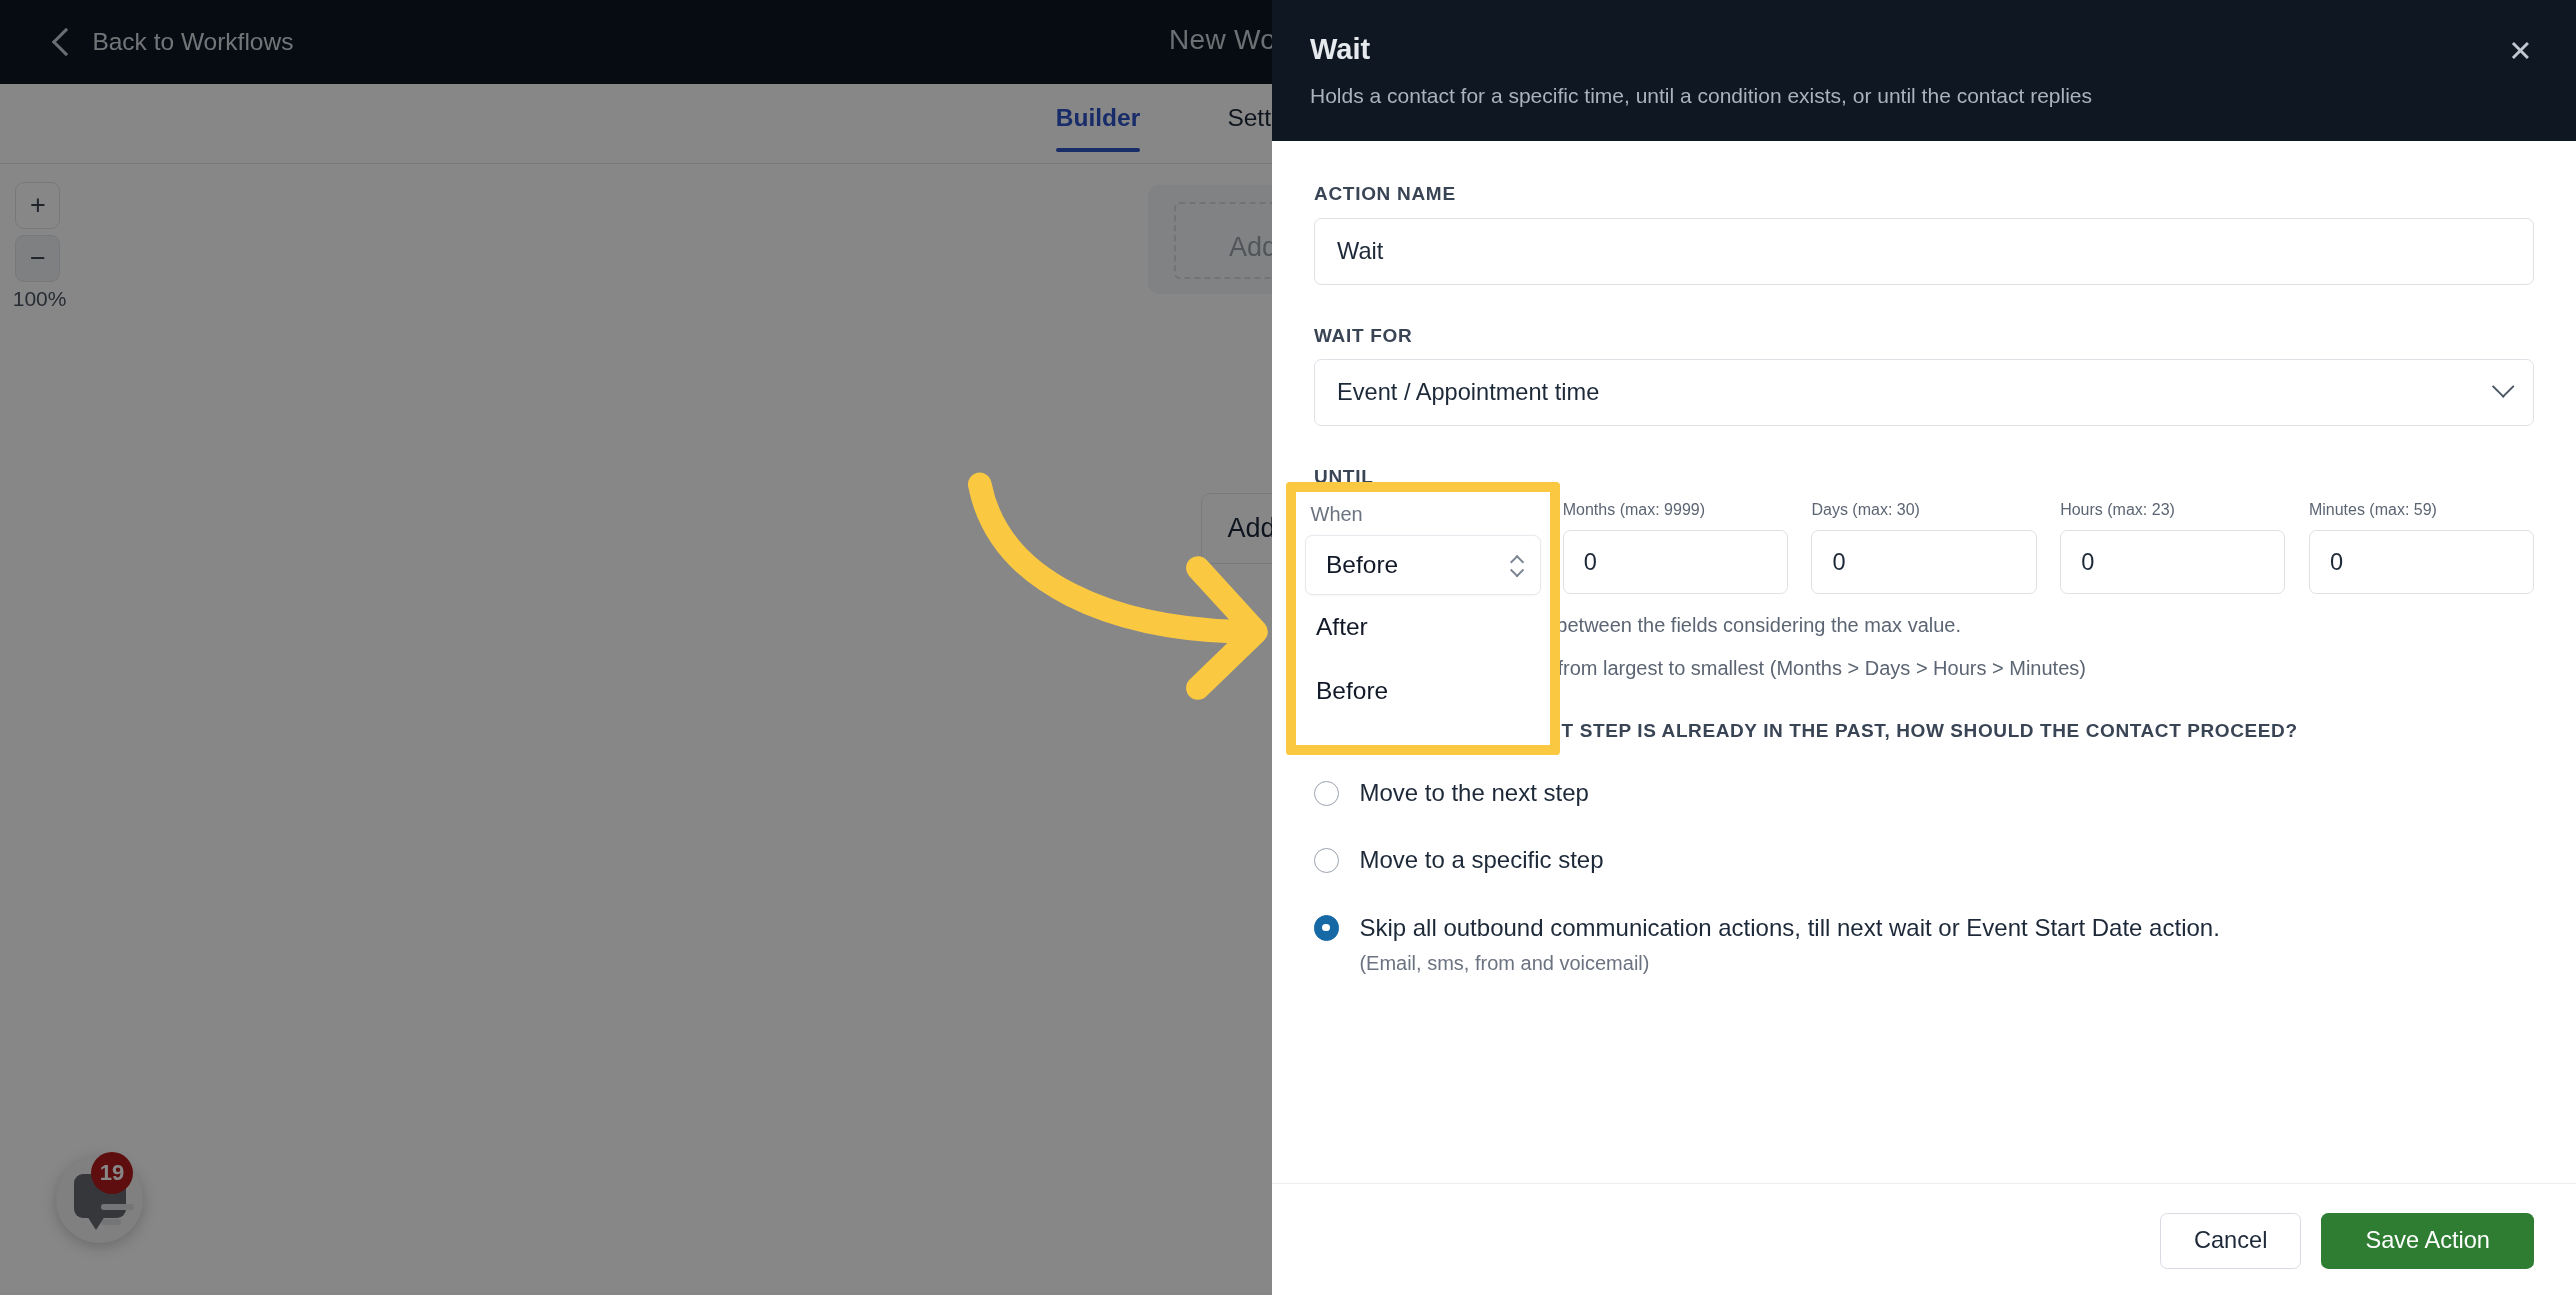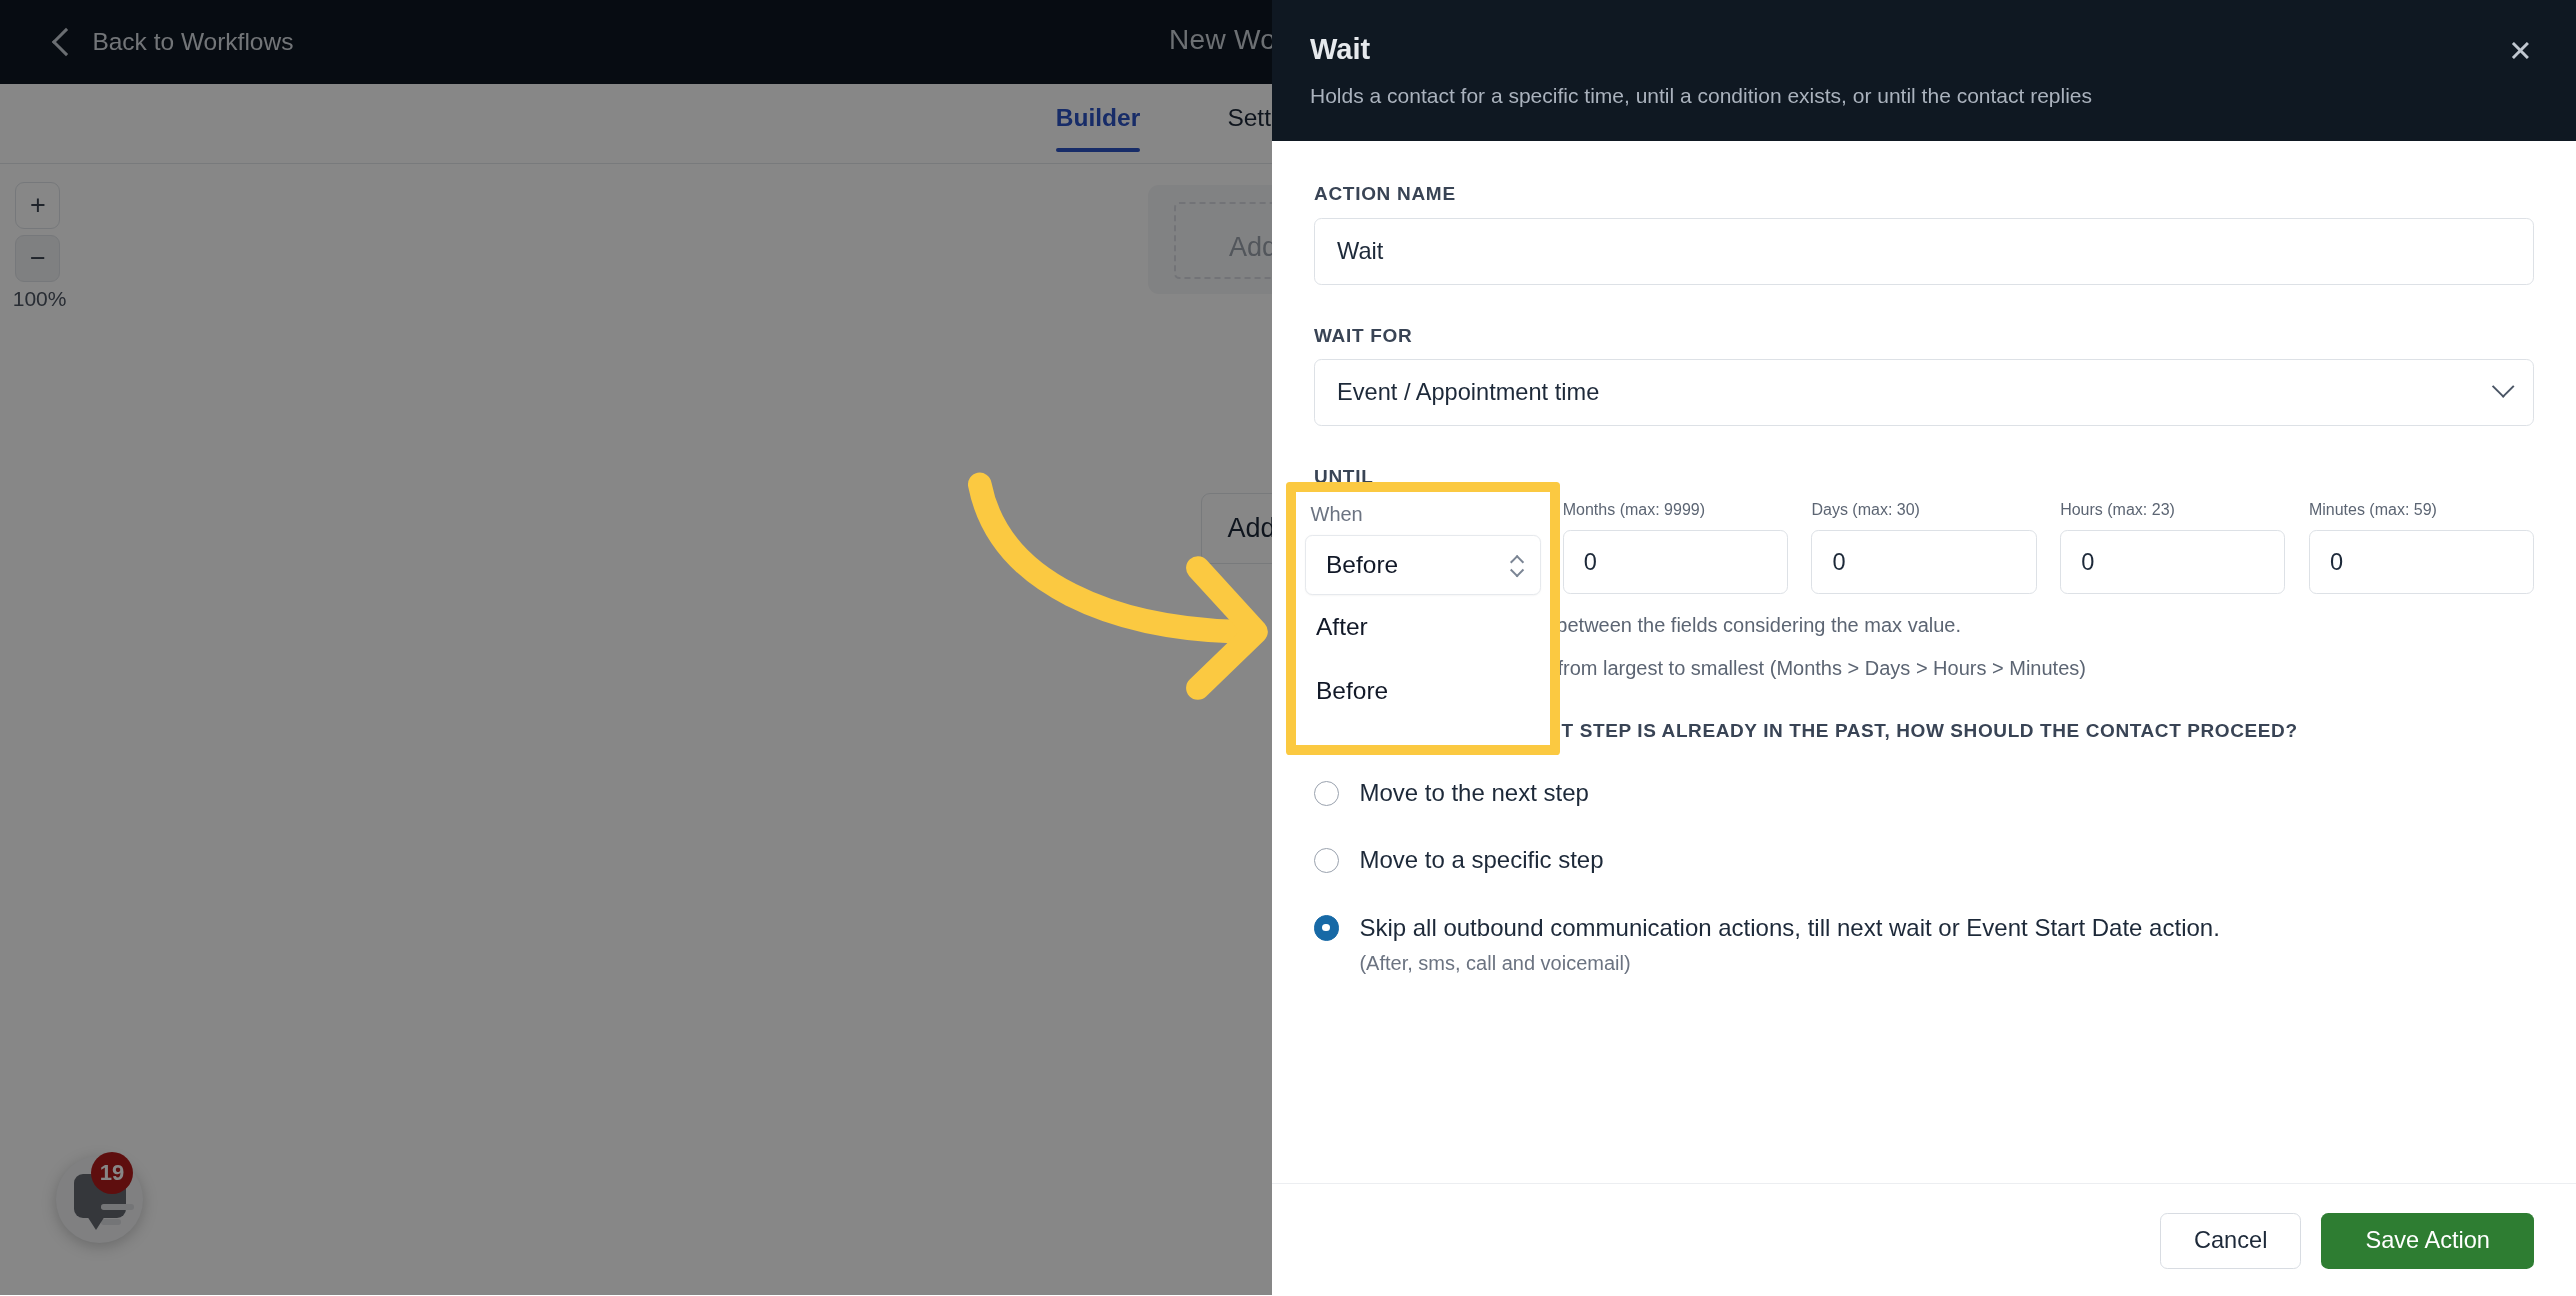--- a/index.html
+++ b/index.html
@@ -317,21 +317,21 @@
 
       <div class="radio-row">
         <span class="radio"></span>
         <span class="radio-txt">Move to a specific step</span>
       </div>
 
       <div class="radio-row">
         <span class="radio on"></span>
         <span>
           <span class="radio-txt">Skip all outbound communication actions, till next wait or Event Start Date action.</span>
-          <div class="radio-sub">(After, sms, call and voicemail)</div>
+          <div class="radio-sub">(Email, sms, from and voicemail)</div>
         </span>
       </div>
     </div>
 
     <div class="panel-foot">
       <div class="btn-cancel">Cancel</div>
       <div class="btn-save">Save Action</div>
     </div>
   </div>
 

